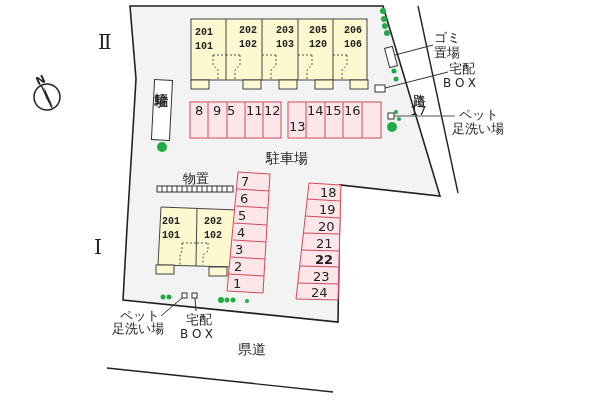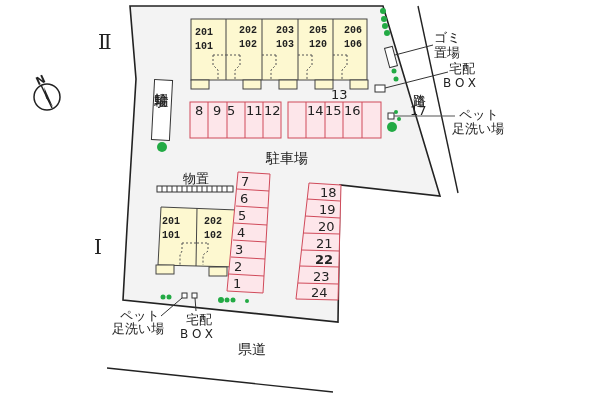--- a/index.html
+++ b/index.html
@@ -173,21 +173,21 @@
 <div class="lbl unit-num" style="left:162px; top:217px;">201</div>
 <div class="lbl unit-num" style="left:162px; top:231px;">101</div>
 <div class="lbl unit-num" style="left:204px; top:217px;">202</div>
 <div class="lbl unit-num" style="left:204px; top:231px;">102</div>
 
 <div class="lbl park-num" style="left:195px; top:104px;">8</div>
 <div class="lbl park-num" style="left:213px; top:104px;">9</div>
 <div class="lbl park-num" style="left:227px; top:104px;">5</div>
 <div class="lbl park-num" style="left:246px; top:104px;">11</div>
 <div class="lbl park-num" style="left:264px; top:104px;">12</div>
-<div class="lbl park-num" style="left:289px; top:88px;margin-left:42px;">13</div>
+<div class="lbl park-num" style="left:289px; top:120px;">13</div>
 <div class="lbl park-num" style="left:307px; top:104px;">14</div>
 <div class="lbl park-num" style="left:325px; top:104px;">15</div>
 <div class="lbl park-num" style="left:344px; top:104px;">16</div>
 <div class="lbl park-num" style="left:362px; top:104px;padding-left:48px;">17</div>
 
 <div class="lbl park-num" style="left:241px; top:175px;">7</div>
 <div class="lbl park-num" style="left:240px; top:192px;">6</div>
 <div class="lbl park-num" style="left:238px; top:209px;">5</div>
 <div class="lbl park-num" style="left:237px; top:226px;">4</div>
 <div class="lbl park-num" style="left:235px; top:243px;">3</div>

